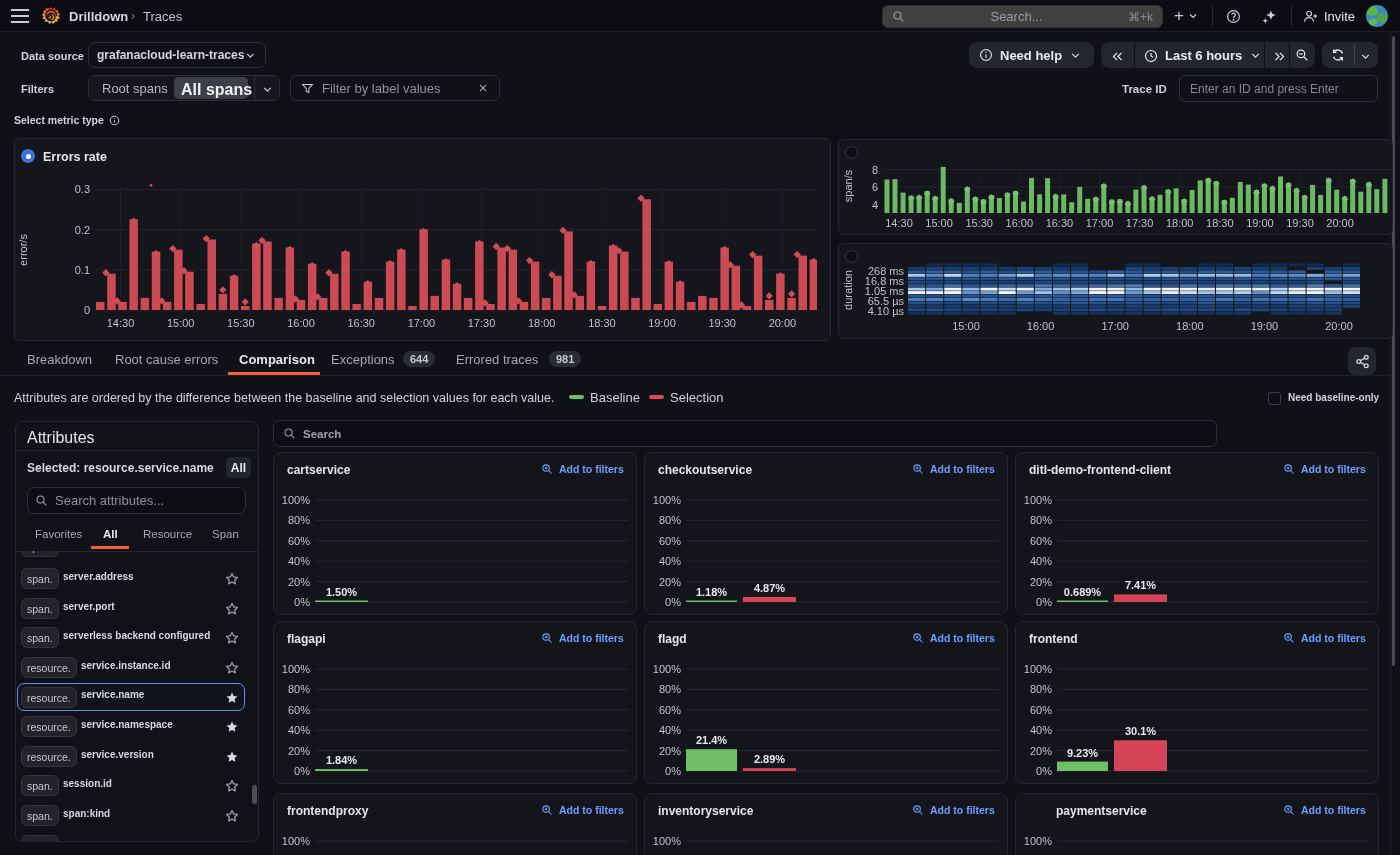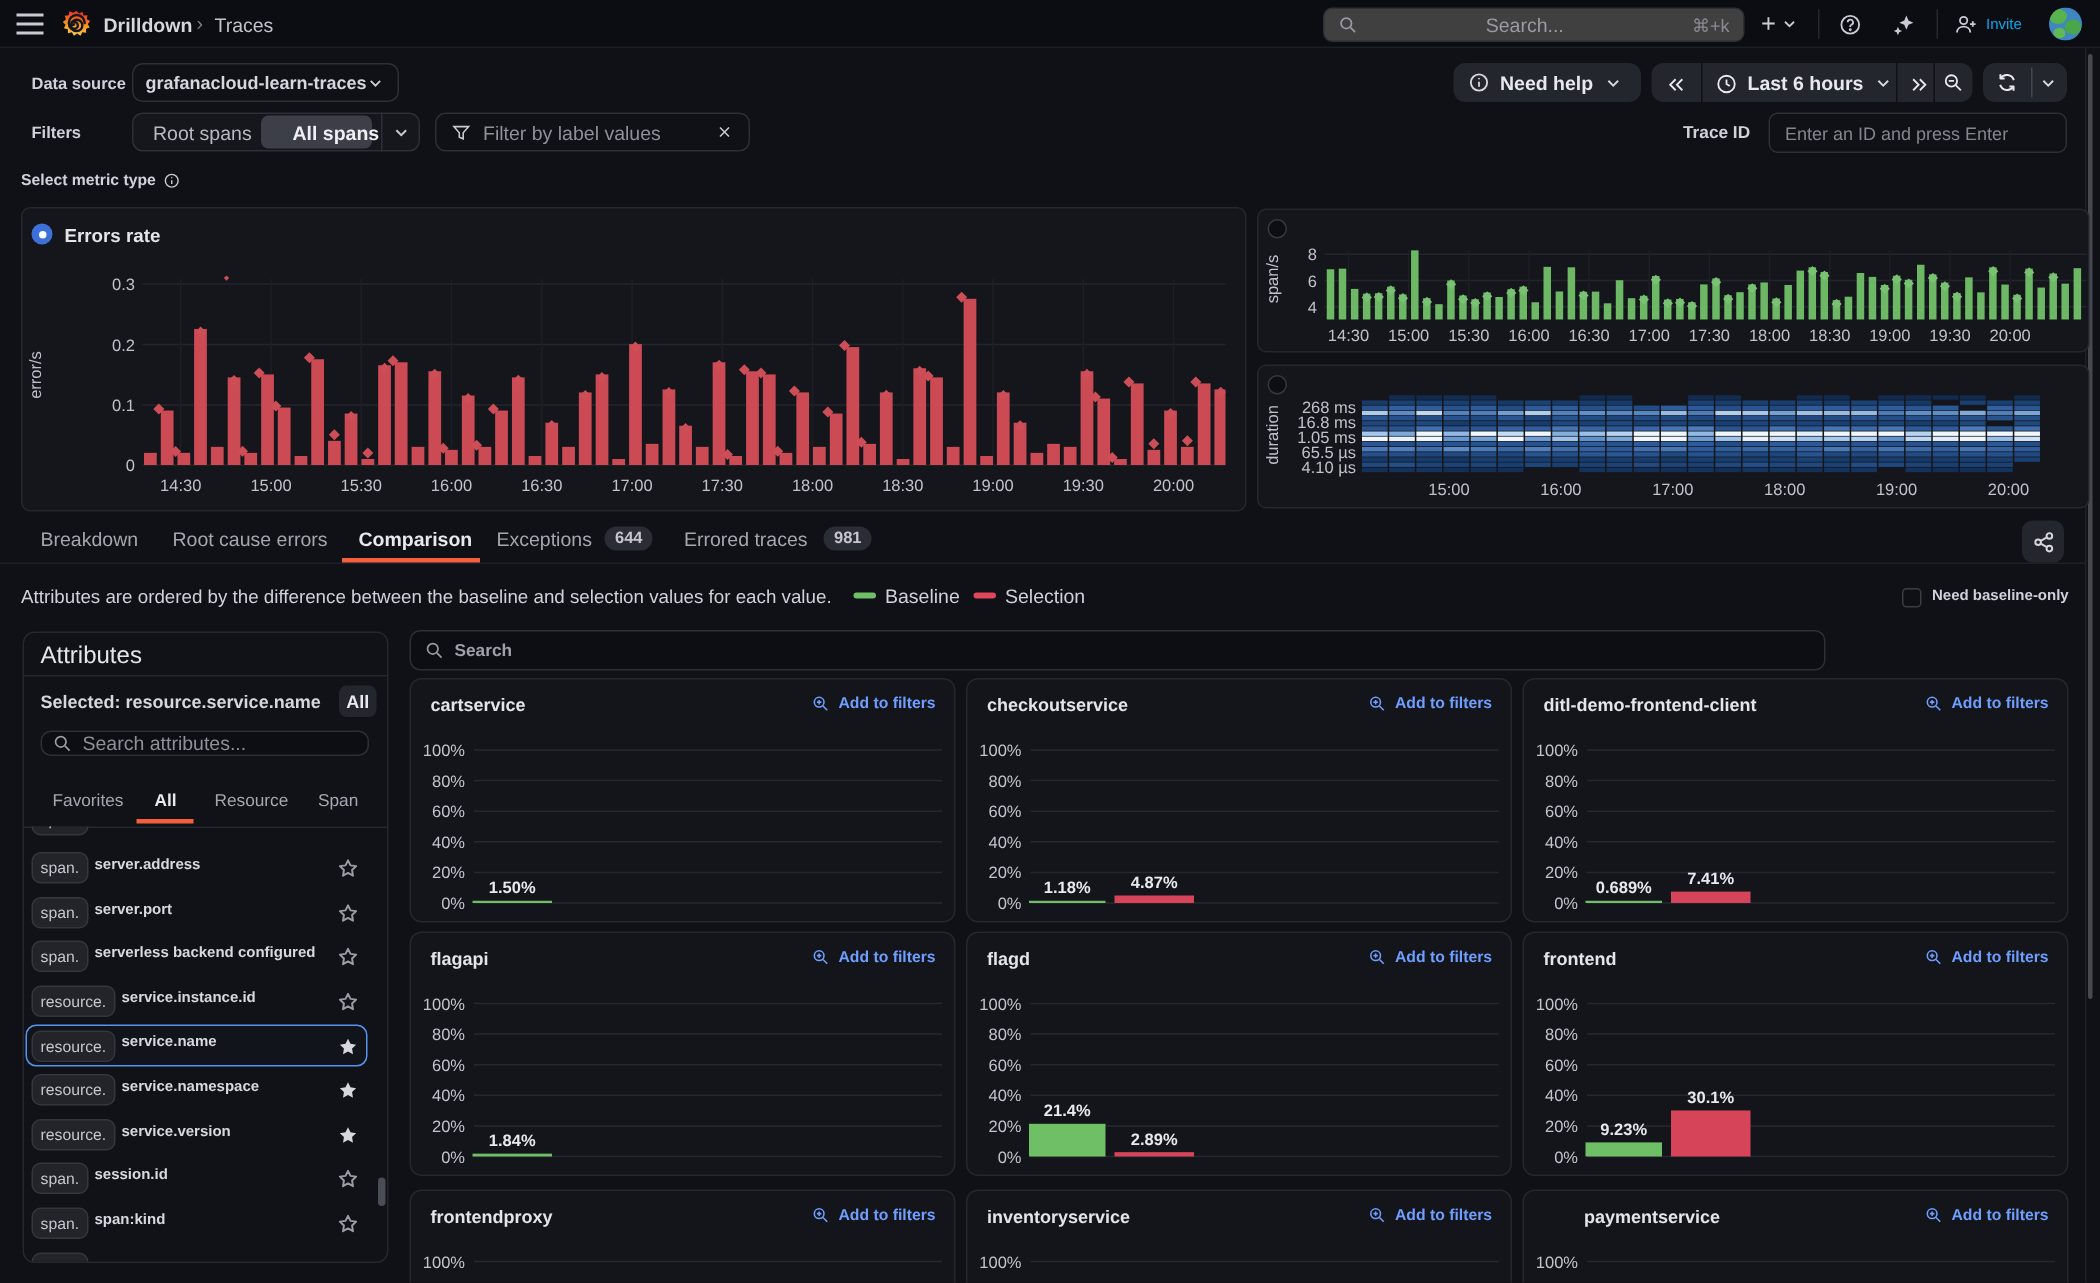--- a/index.html
+++ b/index.html
@@ -53,21 +53,21 @@
       <path d="M3.5 9.5 L4.4 11.6 L6.5 12.5 L4.4 13.4 L3.5 15.5 L2.6 13.4 L0.5 12.5 L2.6 11.6 Z"></path>
     </svg></div>
 <div class="abs" style="left:1291px;top:6px;width:1px;height:20px;background:#26282f;"></div>
 <div class="flex" style="left:1303px;top:9px;gap:6px;">
     <svg width="15" height="15" viewBox="0 0 16 16" fill="none" stroke="#c9cad3" stroke-width="1.3">
       <circle cx="6.5" cy="5" r="2.6"></circle>
       <path d="M1.8 13.5 c0-2.6 2.1-4.2 4.7-4.2 s4.7 1.6 4.7 4.2"></path>
       <line x1="13" y1="5.5" x2="13" y2="9.5"></line>
       <line x1="11" y1="7.5" x2="15" y2="7.5"></line>
     </svg>
-    <span style="font-size:10px;color:#0ea5e9;">Invite</span>
+    <span style="font-size:13px;color:#e5e5e5;">Invite</span>
   </div>
 <svg class="abs" style="left:1366px;top:5px;" width="22" height="22">
     <defs>
       <clipPath id="avc">
         <circle cx="11" cy="11" r="11"></circle>
       </clipPath>
     </defs>
     <g clip-path="url(#avc)">
       <rect width="22" height="22" fill="#3f87c0"></rect>
       <ellipse cx="6" cy="6" rx="6" ry="5" fill="#59b34c"></ellipse>
@@ -128,21 +128,21 @@
       <path d="M13 14.2 V11 H9.8" stroke-linejoin="round"></path>
     </svg></div>
 <div class="abs" style="left:1354px;top:45px;width:1px;height:20px;background:#43464e;"></div>
 <div class="abs" style="left:1359px;top:49px;"><svg width="13" height="13" viewBox="0 0 16 16" fill="none" stroke="#d5d6de" stroke-width="1.6">
       <path d="M4 6 L8 10 L12 6"></path>
     </svg></div>
 <div class="txt b" style="left:21px;top:83px;font-size:11px;color:#d0d1da;">Filters</div>
 <div class="abs" style="left:88px;top:75px;width:192px;height:26px;border:1px solid #2c2f36;border-radius:7px;background:#16171d;"></div>
 <div class="txt" style="left:102px;top:81px;font-size:13px;color:#b8b9c2;">Root spans</div>
 <div class="abs" style="left:174px;top:77px;width:74px;height:22px;background:#3c3f48;border-radius:5px;"></div>
-<div class="txt b" style="left:195px;top:81px;font-size:13px;color:#f0f0f4;">All spans</div>
+<div class="txt b" style="left:181px;top:81px;font-size:16px;color:#f0f0f4;">All spans</div>
 <div class="abs" style="left:254px;top:75px;width:1px;height:26px;background:#2c2f36;"></div>
 <div class="abs" style="left:261px;top:82px;"><svg width="13" height="13" viewBox="0 0 16 16" fill="none" stroke="#c9cad3" stroke-width="1.6">
       <path d="M4 6 L8 10 L12 6"></path>
     </svg></div>
 <div class="flex" style="left:290px;top:75px;width:210px;height:26px;border:1px solid #2c2f36;border-radius:7px;padding:0 10px;gap:8px;">
     <svg width="13" height="13" viewBox="0 0 16 16" fill="none" stroke="#c9cad3" stroke-width="1.3">
       <path d="M2 3 H14 L9.6 8 V13 L6.4 11.6 V8 Z"></path>
     </svg>
     <span style="font-size:13px;color:#8f9099;flex:1;">Filter by label values</span>
     <svg width="12" height="12" viewBox="0 0 16 16" fill="none" stroke="#c9cad3" stroke-width="1.4">
@@ -853,21 +853,21 @@
 <div class="txt" style="left:670px;top:390px;font-size:13px;color:#d0d1da;">Selection</div>
 <div class="abs" style="left:1268px;top:392px;width:13px;height:13px;border:1px solid #3a3d45;border-radius:3px;background:#0f1015;"></div>
 <div class="txt" style="left:1288px;top:392px;font-size:10px;font-weight:bold;color:#d0d1da;">Need baseline-only</div>
 <div class="abs" style="left:15px;top:421px;width:244px;height:421px;background:#111218;border:1px solid #25272e;border-radius:8px;"></div>
 <div class="txt" style="left:27px;top:429px;font-size:16px;color:#e4e4ea;font-weight:500;">Attributes</div>
 <div class="abs" style="left:15px;top:450px;width:244px;height:1px;background:#25272e;"></div>
 <div class="txt b" style="left:27px;top:461px;font-size:12px;color:#d5d6de;">Selected: resource.service.name</div>
 <div class="flex" style="left:226px;top:457px;width:25px;height:21px;background:#24262e;border-radius:5px;justify-content:center;">
     <span style="font-size:12px;color:#e8e8ee;font-weight:bold;">All</span>
   </div>
-<div class="flex" style="left:27px;top:487px;width:219px;height:17px;border:1px solid #2c2f36;border-radius:7px;padding:0 7px;gap:7px;background:#0d0e13;">
+<div class="flex" style="left:27px;top:487px;width:219px;height:27px;border:1px solid #2c2f36;border-radius:7px;padding:0 7px;gap:7px;background:#0d0e13;">
     <svg width="13" height="13" viewBox="0 0 16 16" fill="none" stroke="#9a9ba4" stroke-width="1.4">
       <circle cx="6.8" cy="6.8" r="4.3"></circle>
       <line x1="10.2" y1="10.2" x2="14" y2="14"></line>
     </svg>
     <span style="font-size:13px;color:#8f9099;">Search attributes...</span>
   </div>
 <div class="txt" style="left:35px;top:528px;font-size:11.5px;color:#a5a6af;font-weight:normal;">Favorites</div>
 <div class="txt" style="left:103px;top:528px;font-size:11.5px;color:#e8e8ee;font-weight:bold;">All</div>
 <div class="txt" style="left:143px;top:528px;font-size:11.5px;color:#a5a6af;font-weight:normal;">Resource</div>
 <div class="txt" style="left:212px;top:528px;font-size:11.5px;color:#a5a6af;font-weight:normal;">Span</div>

